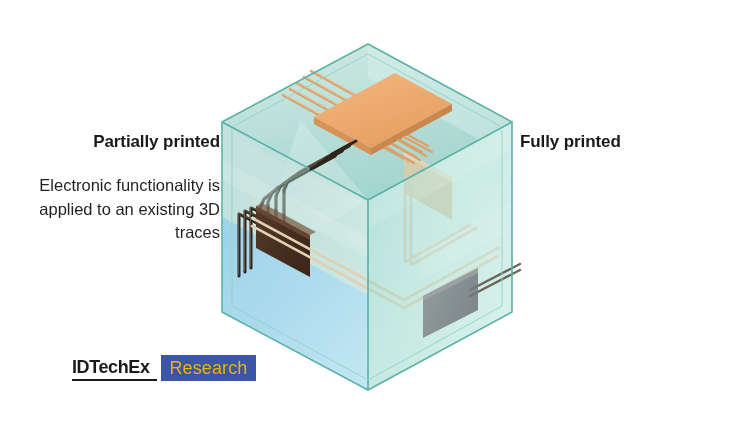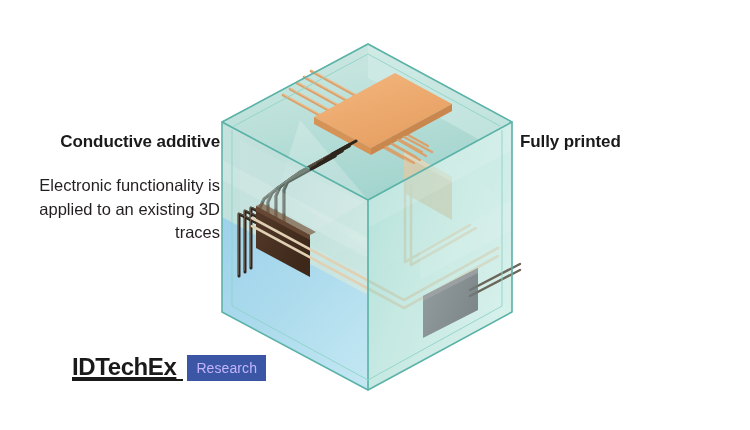--- a/index.html
+++ b/index.html
@@ -36,33 +36,32 @@
   }
   .col-left .col-body{width:190px;margin-left:20px;}
   .col-right .col-body{width:175px;}
 
   
   #logo{
     position:absolute;left:72px;top:355px;
     display:flex;align-items:stretch;height:26px;
   }
   #logo-word{
-    font-size:24px;font-weight:bold;color:#1a1a1a;
+    font-size:18px;font-weight:bold;color:#1a1a1a;
     letter-spacing:-0.4px;
     line-height:24px;
     border-bottom:2px solid #1a1a1a;
     padding:0 7px 0 0;
     white-space:nowrap;
     font-family:"Liberation Sans", sans-serif;
-    text-decoration:underline;
   }
   #logo-badge{
     background:#3a56a4;
-    color:#c4b5fd;
-    font-size:14px;
+    color:#eab308;
+    font-size:18px;
     line-height:26px;
     padding:0 9px 0 9px;
     margin-left:4px;
     white-space:nowrap;
     letter-spacing:0.1px;
   }
 
   
   #cube-wrap{position:absolute;left:0;top:0;width:750px;height:430px;}
   svg{display:block;}
@@ -260,21 +259,21 @@
       <g fill="none" stroke="#2e251c" stroke-width="3.1" stroke-linecap="round">
         <path d="M 356 141 L 332 154"></path>
         <path d="M 349 146 L 325 159"></path>
         <path d="M 342 151 L 318 164"></path>
         <path d="M 335 156 L 311 169"></path>
       </g>
     </svg>
   </div>
 
   <div class="col col-left">
-    <div class="col-title">Conductive additive</div>
+    <div class="col-title">Partially printed</div>
     <div class="col-body">Electronic functionality is applied to an existing 3D traces</div>
   </div>
 
   <div class="col col-right">
     <div class="col-title">Fully printed</div>
   </div>
 
   <div id="logo">
     <div id="logo-word">IDTechEx</div>
     <div id="logo-badge">Research</div>

